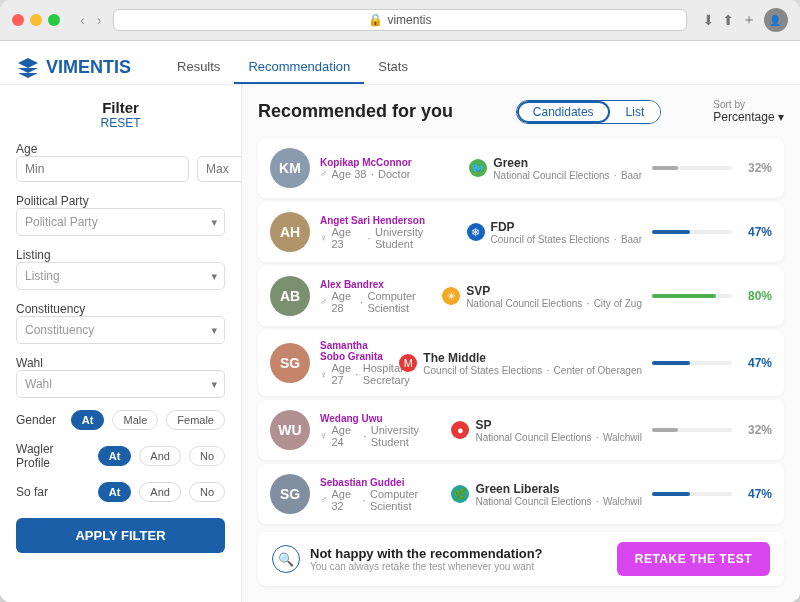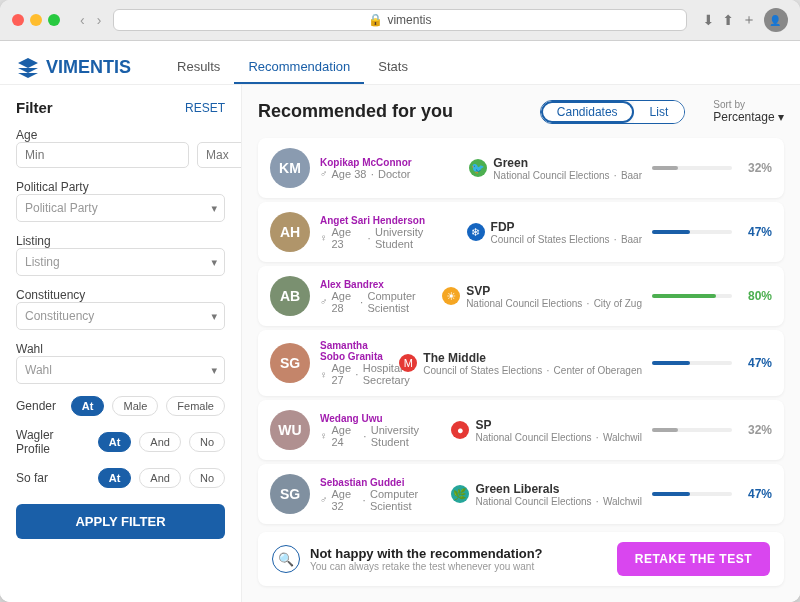--- a/index.html
+++ b/index.html
@@ -19,43 +19,43 @@
     .user-avatar { width: 24px; height: 24px; border-radius: 50%; background: #888; overflow: hidden; }
     .app-content { flex: 1; background: white; overflow: hidden; display: flex; flex-direction: column; }
     .app-header { padding: 10px 16px 0; border-bottom: 1px solid #eee; display: flex; align-items: center; gap: 16px; }
     .app-logo { display: flex; align-items: center; gap: 6px; font-weight: 700; font-size: 18px; color: #1a5fa8; margin-right: 16px; }
     .logo-icon { width: 24px; height: 24px; }
     .nav-tabs { display: flex; gap: 0; }
     .nav-tab { padding: 8px 14px; font-size: 13px; color: #555; cursor: pointer; border-bottom: 2px solid transparent; text-decoration: none; }
     .nav-tab.active { color: #1a5fa8; border-bottom: 2px solid #1a5fa8; font-weight: 500; }
     .main-area { display: flex; flex: 1; overflow: hidden; }
     .sidebar { width: 242px; min-width: 242px; background: white; border-right: 1px solid #eee; padding: 14px 16px; display: flex; flex-direction: column; gap: 12px; overflow-y: auto; }
-    .sidebar-header { display: flex; justify-content: space-between; align-items: center; }
+    .sidebar-header { display: flex; justify-content: space-between; align-items: center; flex-direction: column; }
     .sidebar-title { font-size: 15px; font-weight: 600; color: #222; }
     .reset-btn { font-size: 12px; color: #1a5fa8; cursor: pointer; background: none; border: none; }
     .filter-section { display: flex; flex-direction: column; gap: 0; }
     .filter-label { font-size: 12px; color: #444; font-weight: 500; }
     .filter-row { display: flex; gap: 8px; }
     .filter-input { flex: 1; padding: 5px 8px; border: 1px solid #ddd; border-radius: 5px; font-size: 12px; color: #999; background: white; }
     .select-wrapper { position: relative; }
     .select-wrapper::after { content: '▾'; position: absolute; right: 8px; top: 50%; transform: translateY(-50%); font-size: 11px; color: #777; pointer-events: none; }
     .select-wrapper select { width: 100%; padding: 6px 8px; border: 1px solid #ddd; border-radius: 5px; font-size: 12px; color: #999; background: white; appearance: none; cursor: pointer; }
     .toggle-group { display: flex; align-items: center; gap: 8px; }
     .toggle-label { font-size: 12px; color: #444; width: 80px; }
     .toggle-btn { padding: 3px 10px; border-radius: 20px; font-size: 11px; border: 1px solid #ddd; cursor: pointer; background: white; color: #555; }
     .toggle-btn.active { background: #1a5fa8; color: white; border-color: #1a5fa8; font-weight: bold; }
     .apply-btn { background: #1a5fa8; color: white; border: none; border-radius: 6px; padding: 10px; font-size: 13px; font-weight: 600; cursor: pointer; width: 100%; margin-top: 4px; }
     .content-area { flex: 1; overflow-y: auto; padding: 14px 16px; background: #fafafa; }
     .content-header { display: flex; justify-content: space-between; align-items: center; margin-bottom: 14px; }
     .content-title { font-size: 18px; font-weight: 600; color: #222; }
-    .view-controls { display: flex; align-items: center; gap: 28px; }
+    .view-controls { display: flex; align-items: center; gap: 12px; }
     .view-toggle { display: flex; border: 1px solid #1a5fa8; border-radius: 20px; overflow: hidden; }
     .view-btn { padding: 4px 16px; font-size: 12px; cursor: pointer; border: none; background: white; color: #1a5fa8; }
     .view-btn.active { background: white; color: #1a5fa8; font-weight: 500; border-radius: 20px; box-shadow: inset 0 0 0 2px #1a5fa8; }
-    .sort-area { font-size: 11px; color: #666; }
+    .sort-area { font-size: 11px; color: #666; margin-left: 40px; }
     .sort-label { font-size: 10px; color: #888; display: block; }
     .sort-value { font-size: 12px; color: #333; font-weight: 500; }
     .candidate-list { display: flex; flex-direction: column; gap: 4px; }
     .candidate-card { background: white; border-radius: 8px; padding: 10px 12px; display: flex; align-items: center; gap: 10px; box-shadow: 0 1px 3px rgba(0,0,0,0.06); }
     .candidate-avatar { width: 40px; height: 40px; border-radius: 50%; background: #ccc; overflow: hidden; flex-shrink: 0; display: flex; align-items: center; justify-content: center; font-size: 14px; color: white; font-weight: 600; }
     .candidate-info { flex: 1; min-width: 0; }
     .candidate-name { font-size: 10px; font-weight: 600; color: #a21caf; }
     .candidate-meta { font-size: 11px; color: #888; display: flex; align-items: center; gap: 4px; }
     .gender-icon { font-size: 10px; }
     .party-info { display: flex; align-items: center; gap: 6px; min-width: 140px; }

